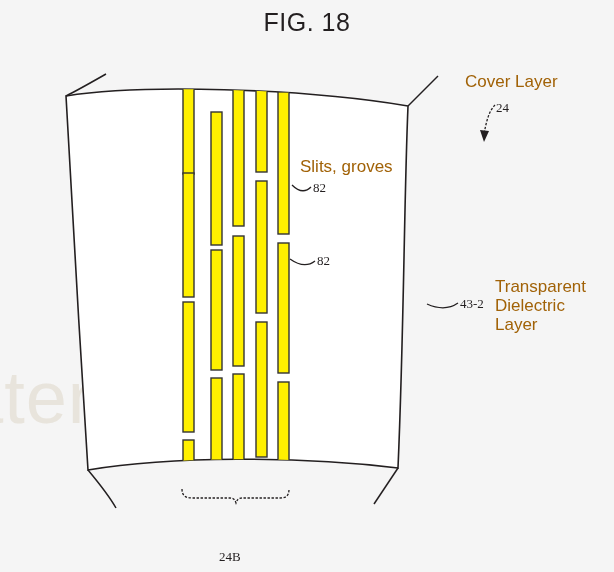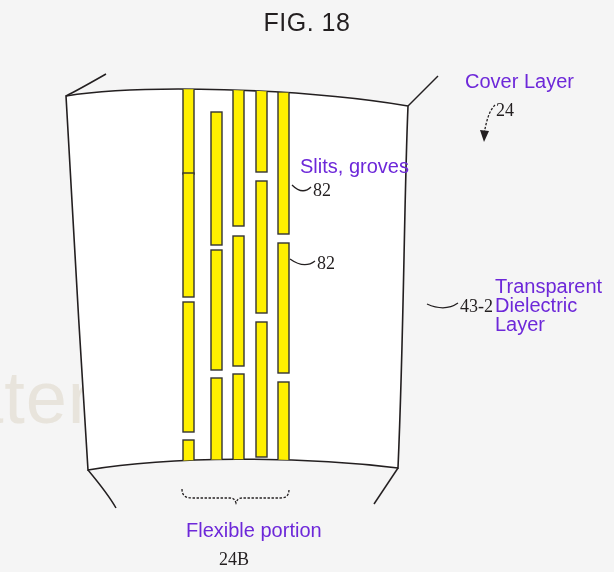--- a/index.html
+++ b/index.html
@@ -45,30 +45,30 @@
     width: 700px;
     font-size: 74px;
     color: #e8e4dc;
     letter-spacing: 1px;
     font-family: "Liberation Sans", sans-serif;
     white-space: nowrap;
     pointer-events: none;
   }
   .lbl {
     position: absolute;
-    color: #6d28d9;
-    font-size: 20px;
+    color: #a16207;
+    font-size: 17px;
     line-height: 19px;
     font-family: "Liberation Sans", sans-serif;
     white-space: nowrap;
   }
   .refnum {
     position: absolute;
     color: #231f20;
-    font-size: 18px;
+    font-size: 13px;
     font-family: "Liberation Serif", serif;
     white-space: nowrap;
   }
   #lbl-cover      { left: 465px; top: 72px; }
   #lbl-slits      { left: 300px; top: 157px; }
   #lbl-dielectric { left: 495px; top: 277px; }
   #lbl-flexible   { left: 186px; top: 521px; }
 
   #ref-24   { left: 496px; top: 100px; }
   #ref-82a  { left: 313px; top: 180px; }
@@ -148,21 +148,20 @@
 
     <path d="M 182,489 C 182,496 186,498 192,498
              L 230,498 C 234,498 235,500 236,503
              C 237,500 238,498 242,498
              L 280,498 C 286,498 289,496 289,489" fill="none" stroke="#231f20" stroke-width="1.3" stroke-dasharray="2.4,1.6"></path>
   </svg>
 
   <div class="lbl" id="lbl-cover">Cover Layer</div>
   <div class="lbl" id="lbl-dielectric">Transparent<br>Dielectric<br>Layer</div>
   <div class="lbl" id="lbl-slits">Slits, groves</div>
-  <div class="lbl" id="lbl-flexible">Flexible portion</div>
 
   <div class="refnum" id="ref-24">24</div>
   <div class="refnum" id="ref-82a">82</div>
   <div class="refnum" id="ref-82b">82</div>
   <div class="refnum" id="ref-62-2">43-2</div>
   <div class="refnum" id="ref-24b">24B</div>
 
 </div>
 
 </body></html>

